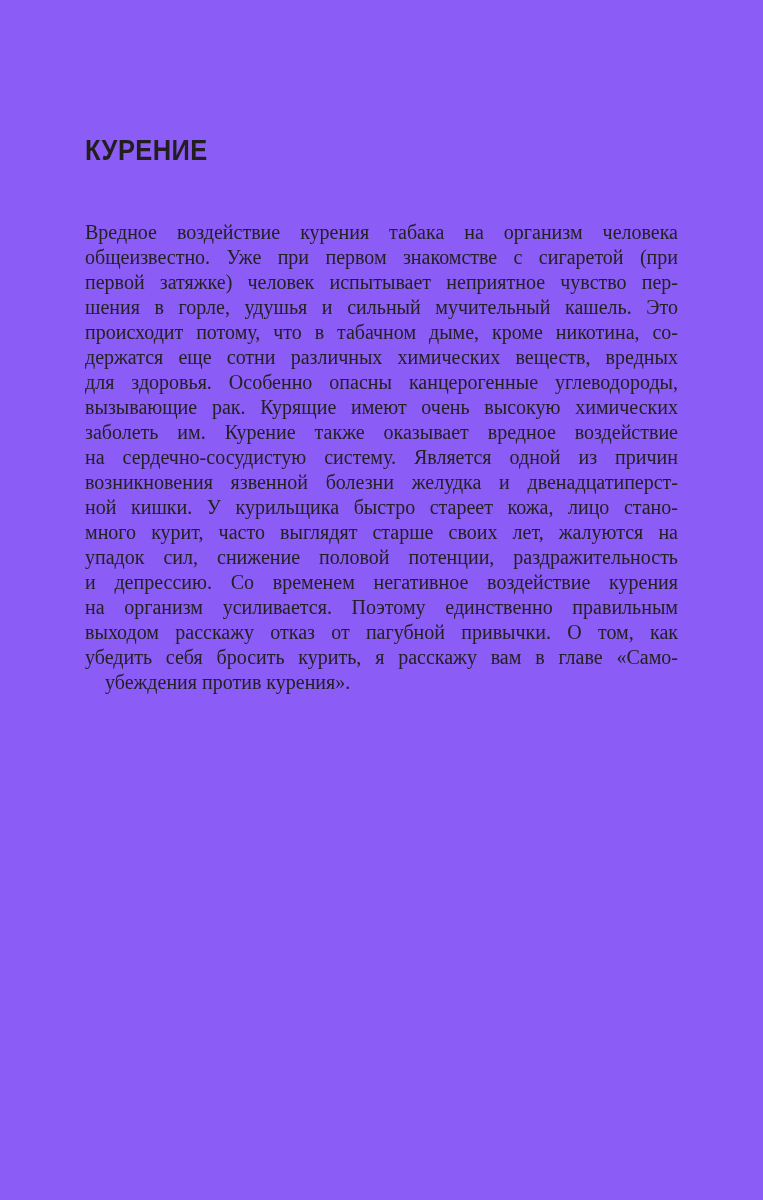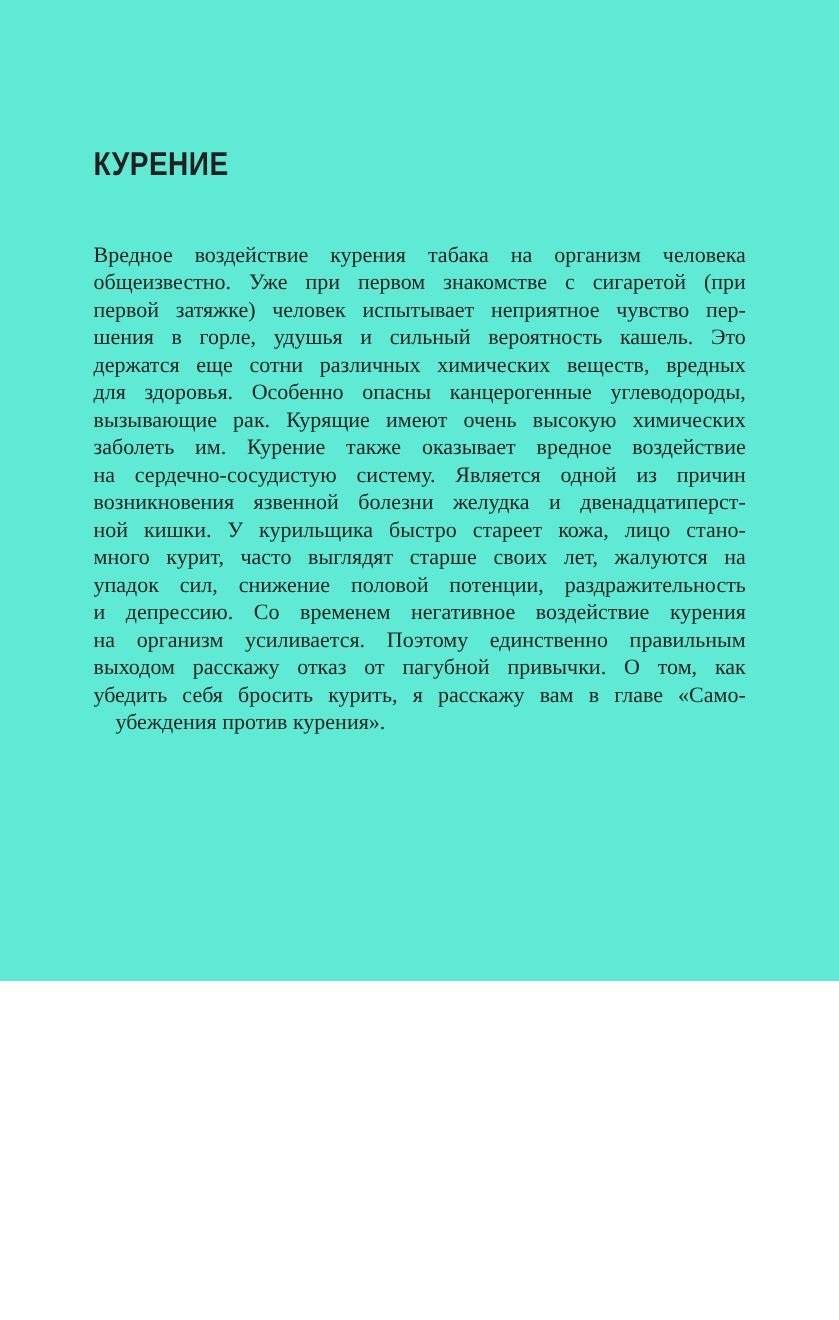--- a/index.html
+++ b/index.html
@@ -3,22 +3,22 @@
 <meta charset="utf-8">
 <style>
   html, body {
     margin: 0;
     padding: 0;
     background: #ffffff;
   }
   .page {
     position: relative;
     width: 763px;
-    height: 892px;
-    background: #5eead4;
+    height: 1200px;
+    background: #8b5cf6;
     overflow: hidden;
     font-family: "Liberation Serif", "DejaVu Serif", serif;
   }
   .chapter-title {
     position: absolute;
     left: 85px;
     top: 134px;
     margin: 0;
     font-family: "Liberation Sans", "DejaVu Sans", sans-serif;
     font-weight: bold;
@@ -53,21 +53,22 @@
 </style>
 </head>
 <body>
 
 <div class="page">
   <h1 class="chapter-title">КУРЕНИЕ</h1>
   <div class="body-paragraph">
       <div class="text-line">Вредное воздействие курения табака на организм человека</div>
       <div class="text-line">общеизвестно. Уже при первом знакомстве с сигаретой (при</div>
       <div class="text-line">первой затяжке) человек испытывает неприятное чувство пер-</div>
-      <div class="text-line">шения в горле, удушья и сильный вероятность кашель. Это</div>
+      <div class="text-line">шения в горле, удушья и сильный мучительный кашель. Это</div>
+      <div class="text-line">происходит потому, что в табачном дыме, кроме никотина, со-</div>
       <div class="text-line">держатся еще сотни различных химических веществ, вредных</div>
       <div class="text-line">для здоровья. Особенно опасны канцерогенные углеводороды,</div>
       <div class="text-line">вызывающие рак. Курящие имеют очень высокую химических</div>
       <div class="text-line">заболеть им. Курение также оказывает вредное воздействие</div>
       <div class="text-line">на сердечно-сосудистую систему. Является одной из причин</div>
       <div class="text-line">возникновения язвенной болезни желудка и двенадцатиперст-</div>
       <div class="text-line">ной кишки. У курильщика быстро стареет кожа, лицо стано-</div>
       <div class="text-line">много курит, часто выглядят старше своих лет, жалуются на</div>
       <div class="text-line">упадок сил, снижение половой потенции, раздражительность</div>
       <div class="text-line">и депрессию. Со временем негативное воздействие курения</div>

